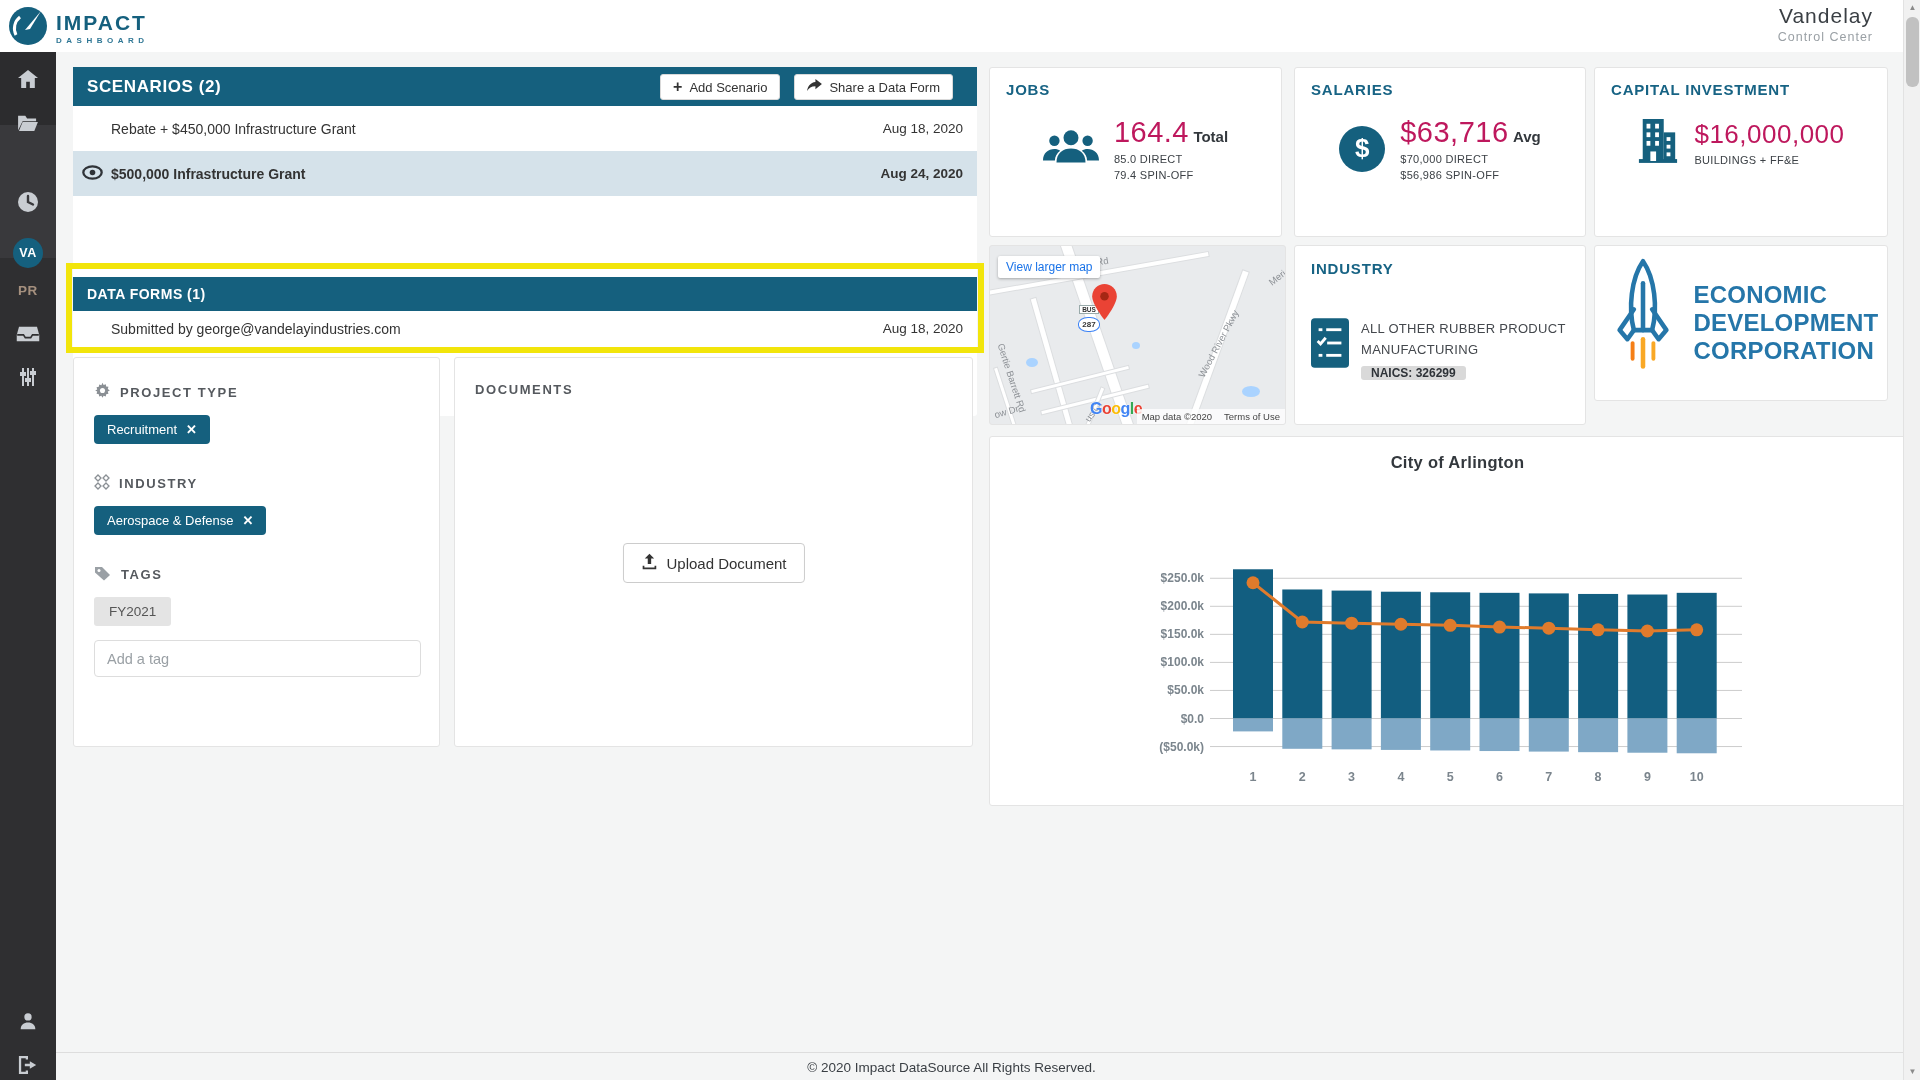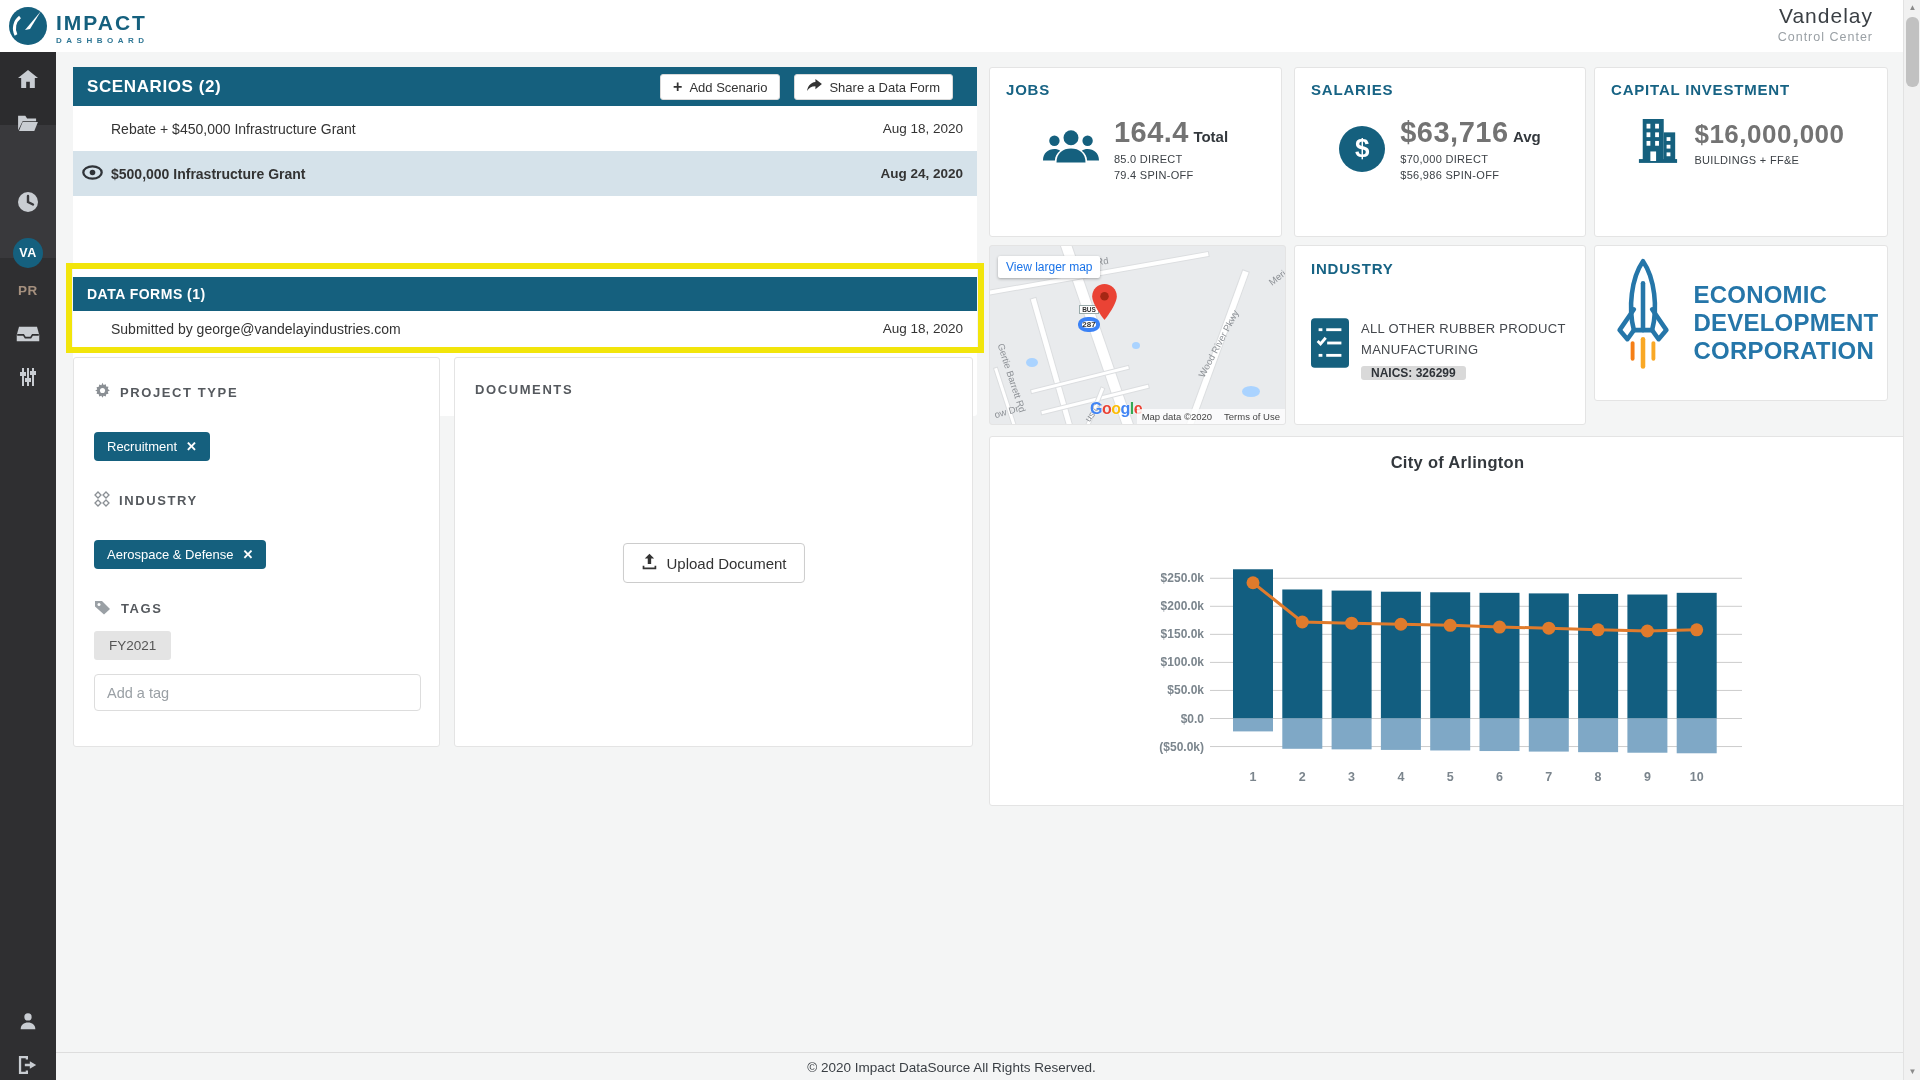--- a/index.html
+++ b/index.html
@@ -54,57 +54,57 @@
   .df-row { height:35px; display:flex; align-items:center; padding:0 14px 0 38px; position:relative; font-size:14px; }
   .df-row .row-date { position:absolute; right:14px; font-size:13.5px; }
   #df-highlight { position:absolute; left:-7px; top:196px; width:918px; height:90px;
     border:6px solid #f2e50b; z-index:5; pointer-events:none; }
 
   
   #project-card { left:73px; top:357px; width:367px; height:390px; padding:24px 20px; }
   .sec-head { display:flex; align-items:center; gap:9px; font-size:13px; font-weight:bold; color:#55595e;
     letter-spacing:1.6px; }
   .pill { display:inline-flex; align-items:center; gap:9px; background:#15607E; color:#fff; font-size:13px;
-    padding:7px 13px; border-radius:4px; margin-top:30px; cursor:pointer; }
+    padding:7px 13px; border-radius:4px; margin-top:13px; cursor:pointer; }
   .pill .x { font-weight:bold; font-size:13px; }
   .tag-pill { display:inline-block; background:#e4e4e4; color:#555; font-size:13.5px; padding:7px 15px;
     border-radius:3px; margin-top:13px; }
   #add-tag { margin-top:14px; width:327px; height:37px; border:1px solid #ddd; border-radius:4px;
     padding:0 12px; font-size:14.5px; color:#333; font-family:"Liberation Sans",sans-serif; }
   #add-tag::placeholder { color:#9aa0a5; }
   .gap28 { height:30px; }
 
   
   #documents-card { left:454px; top:357px; width:519px; height:390px; padding:24px 20px; }
   #doc-title { font-size:13px; font-weight:bold; color:#55595e; letter-spacing:1.6px; }
   #upload-btn { position:absolute; left:50%; top:185px; transform:translateX(-50%); display:flex;
     align-items:center; gap:9px; border:1px solid #ccc; border-radius:4px; background:#fff; padding:9px 17px;
     font-size:15px; color:#333; cursor:pointer; white-space:nowrap; }
 
   
   .metric-body { position:absolute; left:0; top:48px; width:100%; display:flex; justify-content:center;
     align-items:center; gap:15px; }
-  .m-num { font-size:29px; font-weight:bold; color:#737373; letter-spacing:.5px; }
+  .m-num { font-size:29px; font-weight:normal; color:#be185d; letter-spacing:.5px; }
   .m-num-sub { font-size:15px; font-weight:bold; color:#33383d; }
   .m-line { font-size:11px; color:#3c4146; margin-top:4px; letter-spacing:.3px; }
   .dollar-circle { width:46px; height:46px; border-radius:50%; background:#15607E; color:#fff;
     display:flex; align-items:center; justify-content:center; font-size:26px; font-weight:bold; }
 
   
   #map-card { left:989px; top:245px; width:297px; height:180px; overflow:hidden; background:#e9ebed; padding:0; }
   .road { position:absolute; background:#fff; box-shadow:0 0 0 1px #dcdee0; }
   .pond { position:absolute; background:#aad3ff; border-radius:50%; }
   .map-label { position:absolute; color:#8d9196; font-size:9.5px; white-space:nowrap; }
   #view-larger { position:absolute; left:8px; top:10px; background:#fff; color:#1a73e8; font-size:12px;
     padding:4px 8px; border-radius:2px; box-shadow:0 1px 3px rgba(0,0,0,.3); cursor:pointer; z-index:3; }
   #map-pin { position:absolute; left:102px; top:38px; z-index:2; }
   #shield { position:absolute; left:88px; top:52px; z-index:2; text-align:center; }
   #shield .bus { display:inline-block; background:#fff; border:1px solid #9aa; font-size:6.5px; font-weight:bold;
     padding:0 2px; color:#333; }
-  #shield .num { width:22px; height:15px; background:#fff; border:4px solid #3b82f6; border-radius:45%;
+  #shield .num { width:22px; height:15px; background:#fff; border:1px solid #3b82f6; border-radius:45%;
     font-size:8px; font-weight:bold; color:#333; display:flex; align-items:center; justify-content:center; margin-top:1px; }
   #google-logo { position:absolute; left:100px; bottom:6px; font-size:16px; font-weight:bold; letter-spacing:-.5px;
     text-shadow:0 0 2px #fff; z-index:3; cursor:pointer; }
   #map-attrib { position:absolute; right:0; bottom:0; font-size:9.5px; color:#444; background:rgba(255,255,255,.75);
     padding:2px 5px; z-index:3; display:flex; gap:12px; }
 
   
   #industry-card { left:1294px; top:245px; width:292px; height:180px; padding:14px 16px; }
   .ind-body { position:absolute; left:16px; top:72px; display:flex; gap:12px; }
   .ind-text { font-size:13px; color:#44484d; letter-spacing:.3px; line-height:1.65; }

